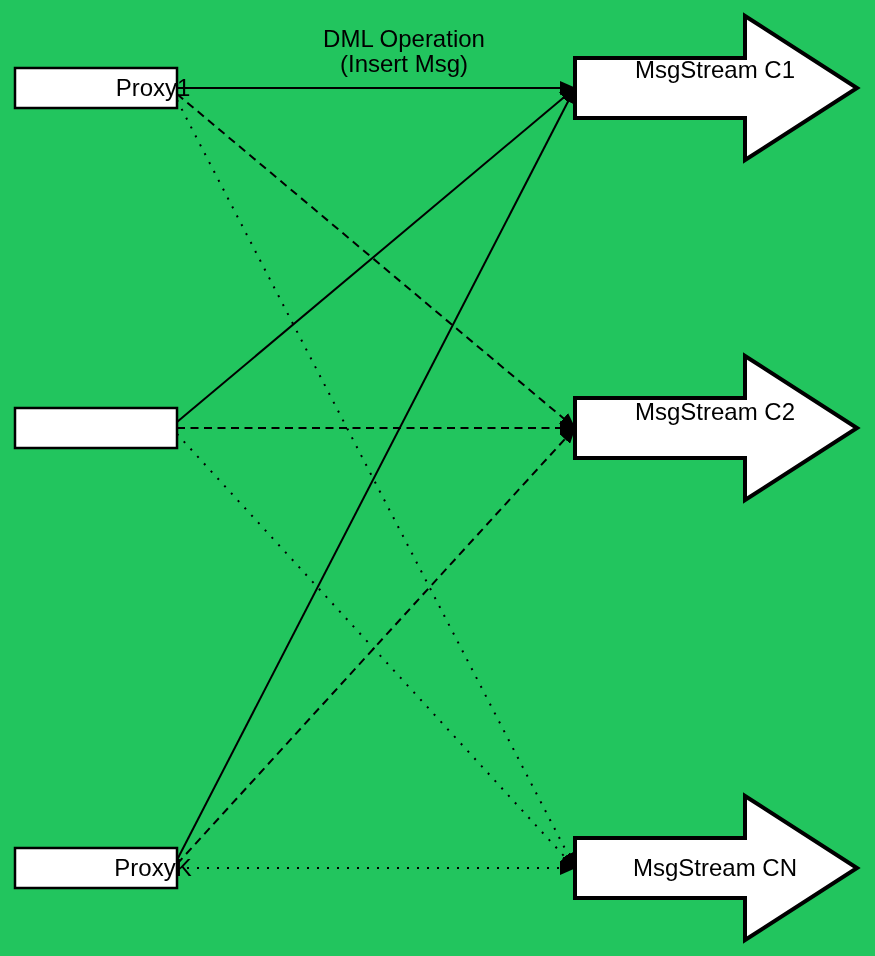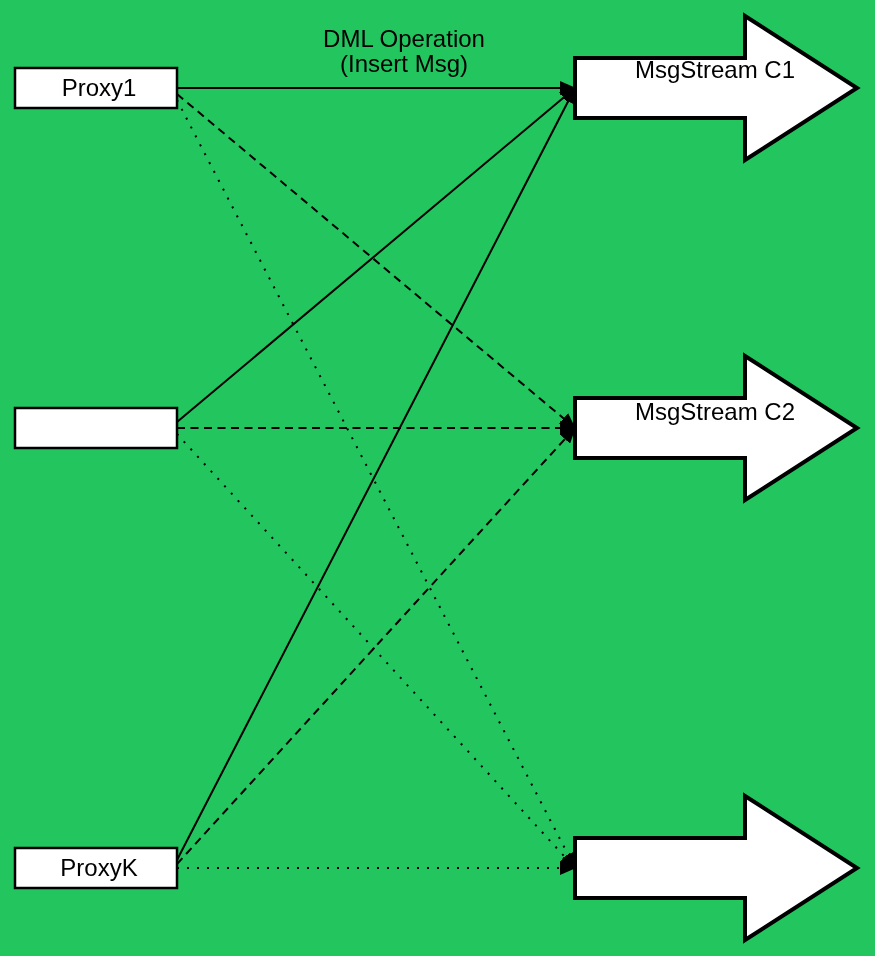--- a/index.html
+++ b/index.html
@@ -43,23 +43,24 @@
     position: absolute;
     display: flex;
     align-items: center;
     justify-content: center;
     font-size: 24px;
     line-height: 1;
     white-space: nowrap;
     color: #000000;
   }
   .proxy-label {
-    left: 18px;
+    left: 28px;
     width: 162px;
     height: 40px;
+    padding-left: 44px;
   }
   .stream-label {
     left: 577px;
     width: 276px;
     height: 60px;
   }
   .diagram-title {
     position: absolute;
     left: 254px;
     top: 26px;
@@ -106,14 +107,15 @@
   <div class="diagram-title">
     <div>DML Operation</div>
     <div>(Insert Msg)</div>
   </div>
 
   <div class="label proxy-label" style="top:68px;">Proxy1</div>
   <div class="label proxy-label" style="top:848px;">ProxyK</div>
 
   <div class="label stream-label" style="top:40px;">MsgStream C1</div>
   <div class="label stream-label" style="top:382px;">MsgStream C2</div>
+  <div class="label stream-label" style="top:838px;">MsgStream CN</div>
 
 </div>
 
 </body></html>

